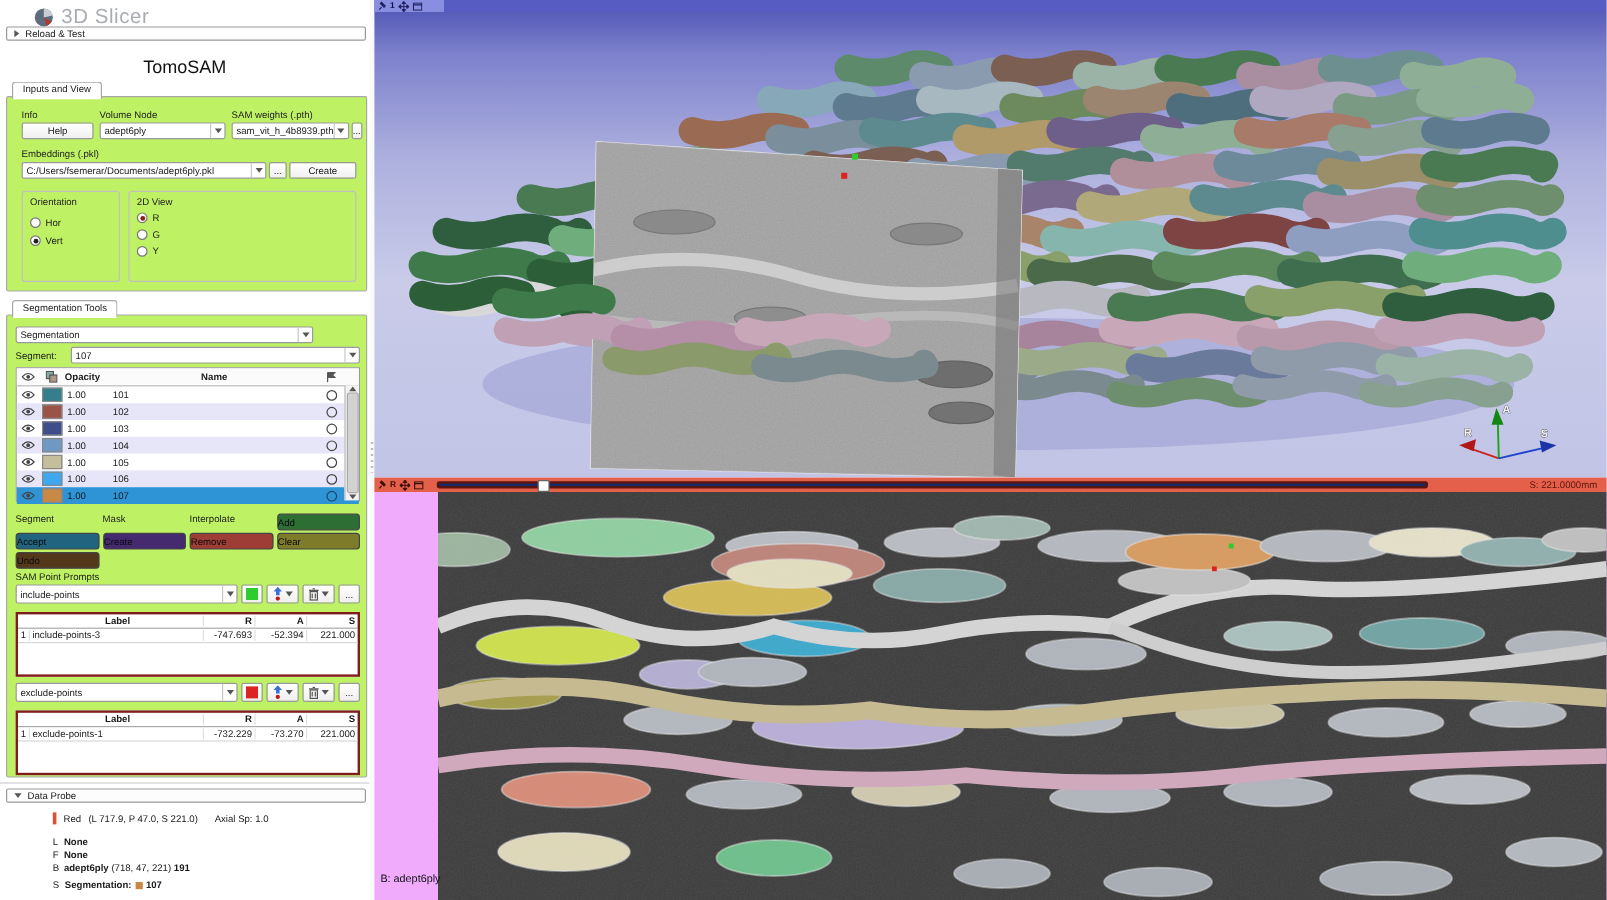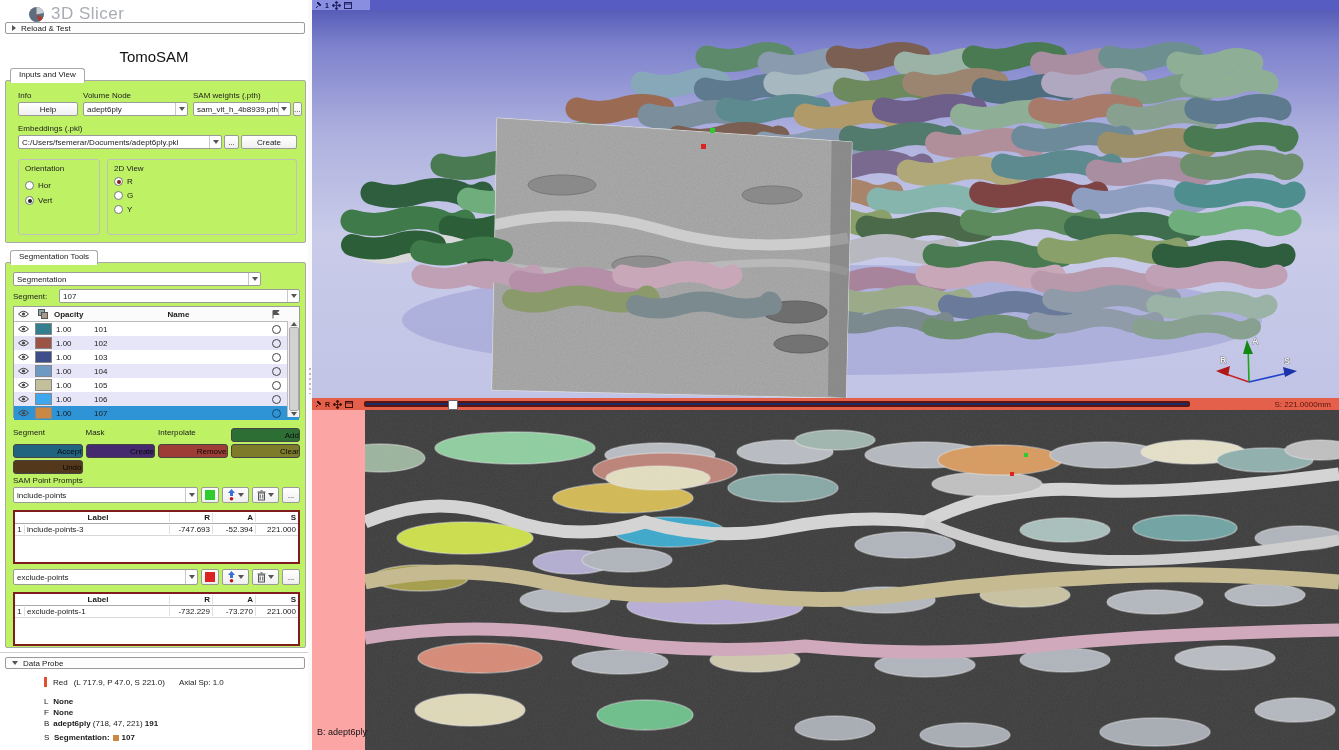--- a/index.html
+++ b/index.html
@@ -48,21 +48,21 @@
   .seg-row:nth-child(even){background:#e6e6f8;}
   .seg-row.sel{background:#2f94d6;}
   .seg-row.sel .c-flag i{border-color:#14496e;}
   .seg-body{flex:1;display:flex;flex-direction:column;}
   .seg-scrollv{position:absolute;right:0;top:14px;bottom:0;width:12px;border-left:1px solid #bbb;background:#f2f2f2;
        display:flex;flex-direction:column;align-items:center;justify-content:space-between;padding:1px 0;box-sizing:border-box;}
   .seg-scrollv .thumb{width:8px;flex:1;margin:1px 0;background:#d2d2d2;border:1px solid #aaa;border-radius:2px;}
   .arr-u{width:0;height:0;border-bottom:4px solid #555;border-left:3px solid transparent;border-right:3px solid transparent;}
   .arr-d{width:0;height:0;border-top:4px solid #555;border-left:3px solid transparent;border-right:3px solid transparent;}
   
-  .abtn{border:1px solid #444;border-radius:3px;color:#0b0b0b;display:flex;align-items:center;justify-content:flex-end;height:12px;font-size:8px;}
+  .abtn{border:1px solid #444;border-radius:3px;color:#0b0b0b;display:flex;align-items:center;justify-content:flex-start;height:12px;font-size:8px;}
   
   .ptable{border:2px solid #7f1d1d;box-sizing:border-box;background:#fff;position:absolute;left:7px;width:287px;height:54px;font-size:8px;}
   .prow{display:flex;height:11px;align-items:center;border-bottom:1px solid #d8d8d8;}
   .prow.h{font-weight:bold;border-bottom:1px solid #aaa;}
   .p-idx{width:9px;flex:0 0 9px;text-align:center;border-right:1px solid #e0e0e0;}
   .p-lab{flex:1;padding-left:2px;border-right:1px solid #e0e0e0;}
   .p-num{width:40px;flex:0 0 40px;text-align:right;padding-right:2px;border-right:1px solid #e0e0e0;}
   .p-num:last-child{border-right:none;}
   .prow.h .p-lab{text-align:center;}
   .toolbtn{border:1px solid #9a9a9a;border-radius:2px;background:linear-gradient(#fff,#efefef);height:16px;display:flex;align-items:center;justify-content:center;box-sizing:border-box;}
@@ -75,21 +75,21 @@
   .bar3d{position:absolute;left:0;top:0;width:1027px;height:10px;background:#565cc2;}
   .bar3d .iconzone{position:absolute;left:0;top:0;width:58px;height:10px;background:#8a8ee0;display:flex;align-items:center;gap:3px;padding-left:3px;box-sizing:border-box;color:#101048;}
   .vp3d{position:absolute;left:0;top:10px;width:1027px;height:388px;
         background:linear-gradient(180deg,#575cb8 0%,#7d81cc 9%,#aeb1de 32%,#c9cbe9 58%,#c2c4e6 100%);}
   .barred{position:absolute;left:0;top:398px;width:1027px;height:12px;background:#e4604a;}
   .barred .iconzone{position:absolute;left:0;top:0;height:12px;display:flex;align-items:center;gap:3px;padding-left:3px;color:#3c0f08;}
   .groove{position:absolute;left:52px;top:3px;width:826px;height:6px;background:#5a150e;border-radius:2px;}
   .groove .line{position:absolute;left:2px;right:2px;top:2px;height:2px;background:#1a2a6a;}
   .groove .handle{position:absolute;top:-1px;width:8px;height:8px;background:#fff;border:1px solid #666;border-radius:1px;}
   .sliceoff{position:absolute;right:8px;top:2px;color:#5a150e;font-size:8px;}
-  .vpred{position:absolute;left:0;top:410px;width:1027px;height:340px;background:#fca5a5;}
+  .vpred{position:absolute;left:0;top:410px;width:1027px;height:340px;background:#f0abfc;}
   .vpred svg.slice{position:absolute;left:53px;top:0;}
   .corner-label{position:absolute;left:5px;top:317px;color:#111;font-size:9px;}
   b{font-weight:bold;}
 </style>
 </head>
 <body>
 
 <div class="left-panel">
 
   <div class="slicer-header">

